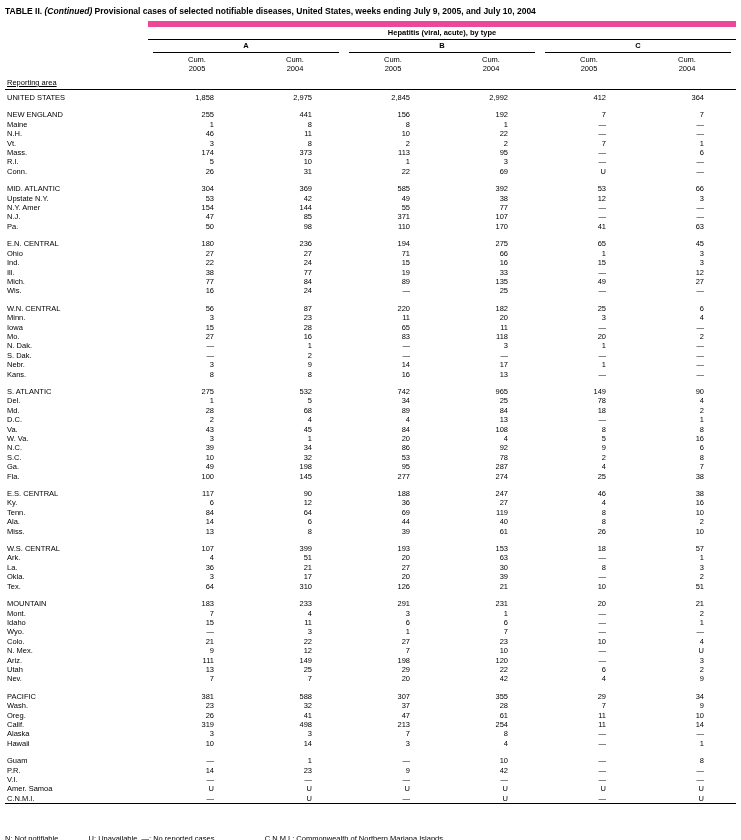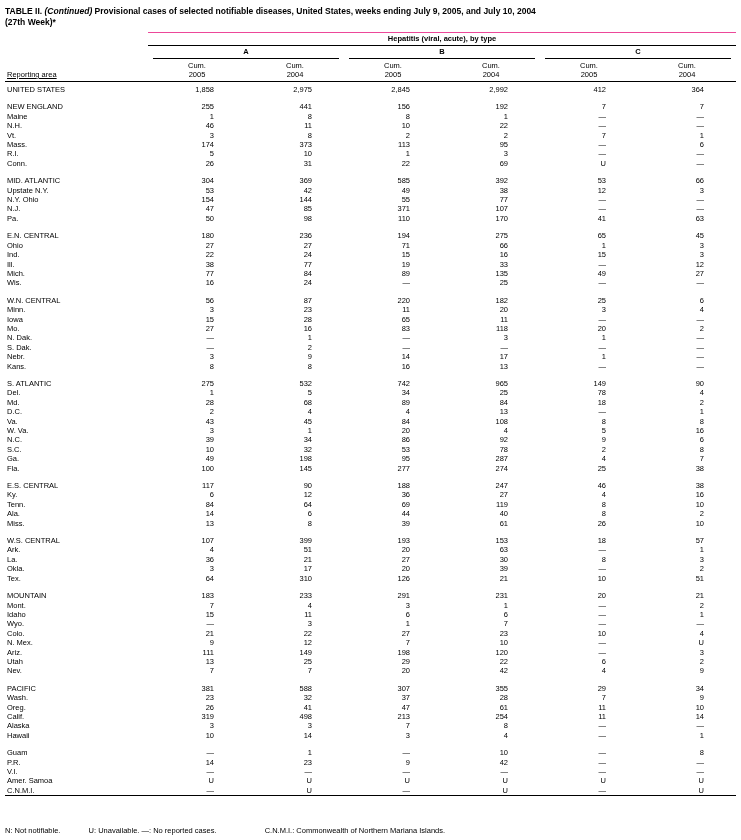--- a/index.html
+++ b/index.html
@@ -15,35 +15,35 @@
 
   table {
     width: 731px; table-layout: fixed; border-collapse: collapse;
     margin-top: 4px; border-bottom: 1px solid #000;
   }
   col.c-area { width: 143px; }
   col.c-val  { width: 98px; }
   th, td { padding: 0; font-weight: normal; font-size: 7.5px; }
 
   th.group-head {
-    border-top: 1px solid #ec4899; border-bottom: 1px solid #000;
+    border-top: 6px solid #ec4899; border-bottom: 1px solid #000;
     font-weight: bold; text-align: center; padding: 1px 0 2px 0;
   }
   th.area-head {
     text-align: left; vertical-align: bottom; padding: 0 0 2px 2px;
     border-bottom: 1px solid #000;
     text-decoration: underline;
   }
   th.subgroup { font-weight: bold; }
   th.subgroup div {
     border-bottom: 1px solid #000; margin: 0 5px; text-align: center;
     padding: 1px 0 2px 0;
   }
   th.cum  { text-align: center; padding-top: 2px; line-height: 9px; }
-  th.year { text-align: center; border-bottom: 1px solid #000; padding-bottom: 2px; line-height: 9px; }
+  th.year { text-align: center; border-bottom: 1px solid #000; padding-bottom: 16px; line-height: 9px; }
 
   tbody td { line-height: 9.4px; white-space: nowrap; }
   td.area { text-align: left; padding-left: 2px; }
   td.val  { text-align: right; padding-right: 32px; }
   tbody tr.first-row td { padding-top: 3px; }
   tr.spacer td { height: 8px; line-height: 8px; }
 
   .footnotes { font-size: 7.5px; margin-top: 2px; line-height: 10px; }
   .fn-line1 span { display: inline-block; }
   .fn-seg-1 { margin-right: 26px; }
@@ -53,21 +53,20 @@
 </head>
 <body>
 
 <div class="page">
 
   <div class="title">
     <span class="t-bold">TABLE II.</span>
     <span class="t-italic">(Continued)</span>
     <span class="t-bold">Provisional cases of selected notifiable diseases, United States, weeks ending July 9, 2005, and July 10, 2004</span>
   </div>
-  <div class="title-line2">(27th Week)*</div>
 
   <table>
     <colgroup>
       <col class="c-area">
       <col class="c-val">
         <col class="c-val">
         <col class="c-val">
       <col class="c-val">
         <col class="c-val">
         <col class="c-val">
@@ -196,21 +195,21 @@
         <tr>
           <td class="area">Upstate N.Y.</td>
           <td class="val">53</td>
           <td class="val">42</td>
           <td class="val">49</td>
           <td class="val">38</td>
           <td class="val">12</td>
           <td class="val">3</td>
         </tr>
         <tr>
-          <td class="area">N.Y. Ohio</td>
+          <td class="area">N.Y. Amer</td>
           <td class="val">154</td>
           <td class="val">144</td>
           <td class="val">55</td>
           <td class="val">77</td>
           <td class="val">—</td>
           <td class="val">—</td>
         </tr>
         <tr>
           <td class="area">N.J.</td>
           <td class="val">47</td>

